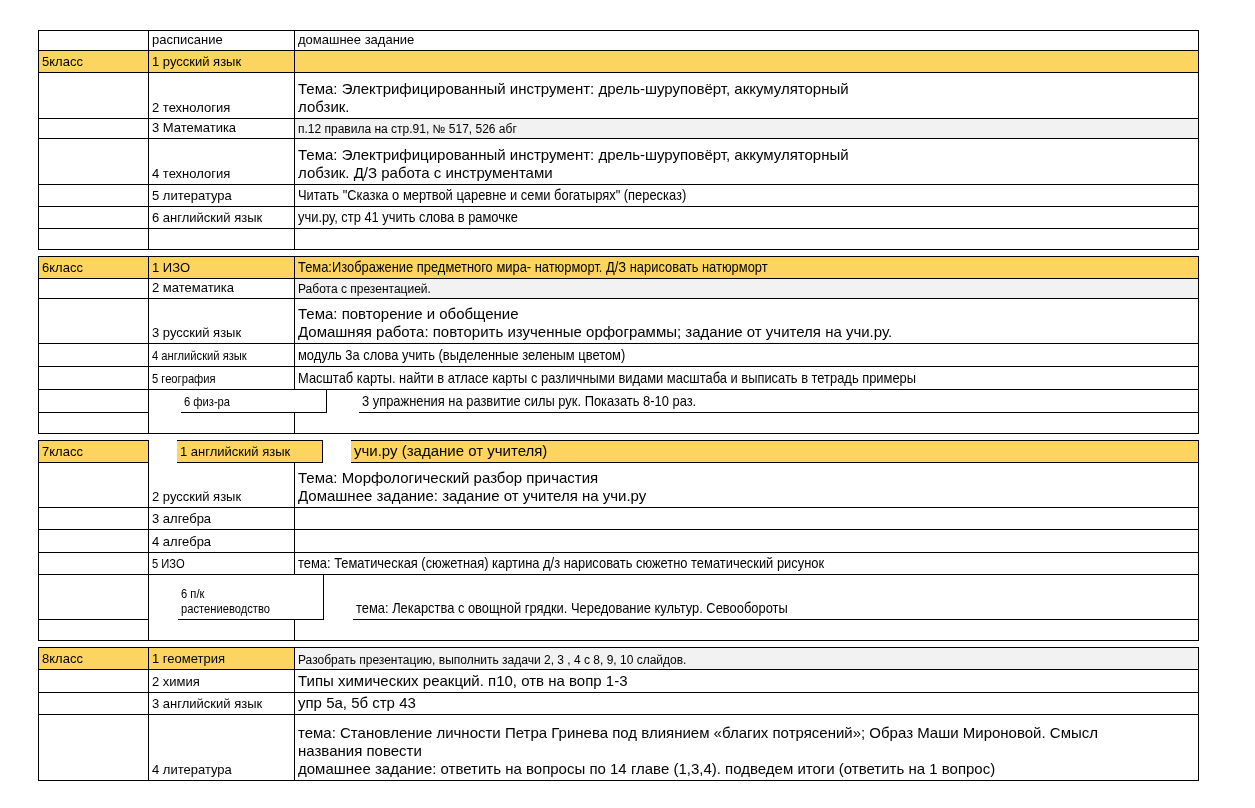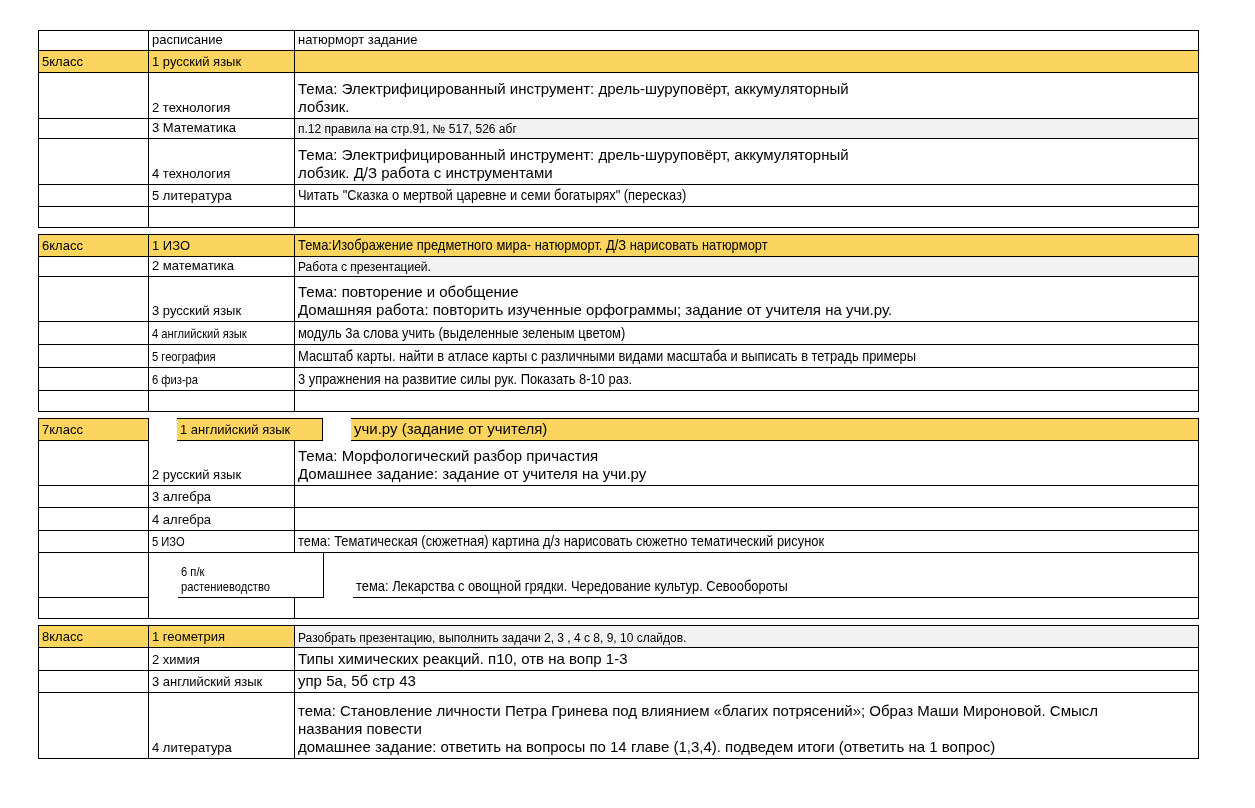--- a/index.html
+++ b/index.html
@@ -56,21 +56,21 @@
 <div class="canvas">
   <div class="sheet">
       <div class="row top" style="min-height: 21px; border-radius: 10px;">
         <div class="cell t-label">
           <span class="txt"></span>
         </div>
         <div class="cell t-label">
           <span class="txt">расписание</span>
         </div>
         <div class="cell t-label">
-          <span class="txt">натюрморт задание</span>
+          <span class="txt">домашнее задание</span>
         </div>
       </div>
       <div class="row" style="min-height: 22px;">
         <div class="cell fill-yellow t-label">
           <span class="txt">5класс</span>
         </div>
         <div class="cell fill-yellow t-label">
           <span class="txt">1 русский язык</span>
         </div>
         <div class="cell fill-yellow">
@@ -116,20 +116,31 @@
         <div class="cell t-label">
           <span class="txt"></span>
         </div>
         <div class="cell t-label">
           <span class="txt">5 литература</span>
         </div>
         <div class="cell">
           <span class="txt narrow">Читать "Сказка о мертвой царевне и семи богатырях" (пересказ)</span>
         </div>
       </div>
+      <div class="row" style="min-height: 22px;">
+        <div class="cell t-label">
+          <span class="txt"></span>
+        </div>
+        <div class="cell t-label">
+          <span class="txt">6 английский язык</span>
+        </div>
+        <div class="cell">
+          <span class="txt narrow">учи.ру, стр 41 учить слова в рамочке</span>
+        </div>
+      </div>
       <div class="row" style="min-height: 21px;">
         <div class="cell t-label">
           <span class="txt"></span>
         </div>
         <div class="cell t-label">
           <span class="txt"></span>
         </div>
         <div class="cell">
           <span class="txt"></span>
         </div>
@@ -184,21 +195,21 @@
         <div class="cell t-label">
           <span class="txt"></span>
         </div>
         <div class="cell t-label">
           <span class="txt narrow">5 география</span>
         </div>
         <div class="cell">
           <span class="txt narrow">Масштаб карты. найти в атласе карты с различными видами масштаба и выписать в тетрадь примеры</span>
         </div>
       </div>
-      <div class="row" style="min-height: 23px;">
+      <div class="row" style="min-height: 23px; gap: 32px;">
         <div class="cell t-label">
           <span class="txt"></span>
         </div>
         <div class="cell t-label">
           <span class="txt narrow">6 физ-ра</span>
         </div>
         <div class="cell">
           <span class="txt narrow">3 упражнения на развитие силы рук. Показать 8-10 раз.</span>
         </div>
       </div>

